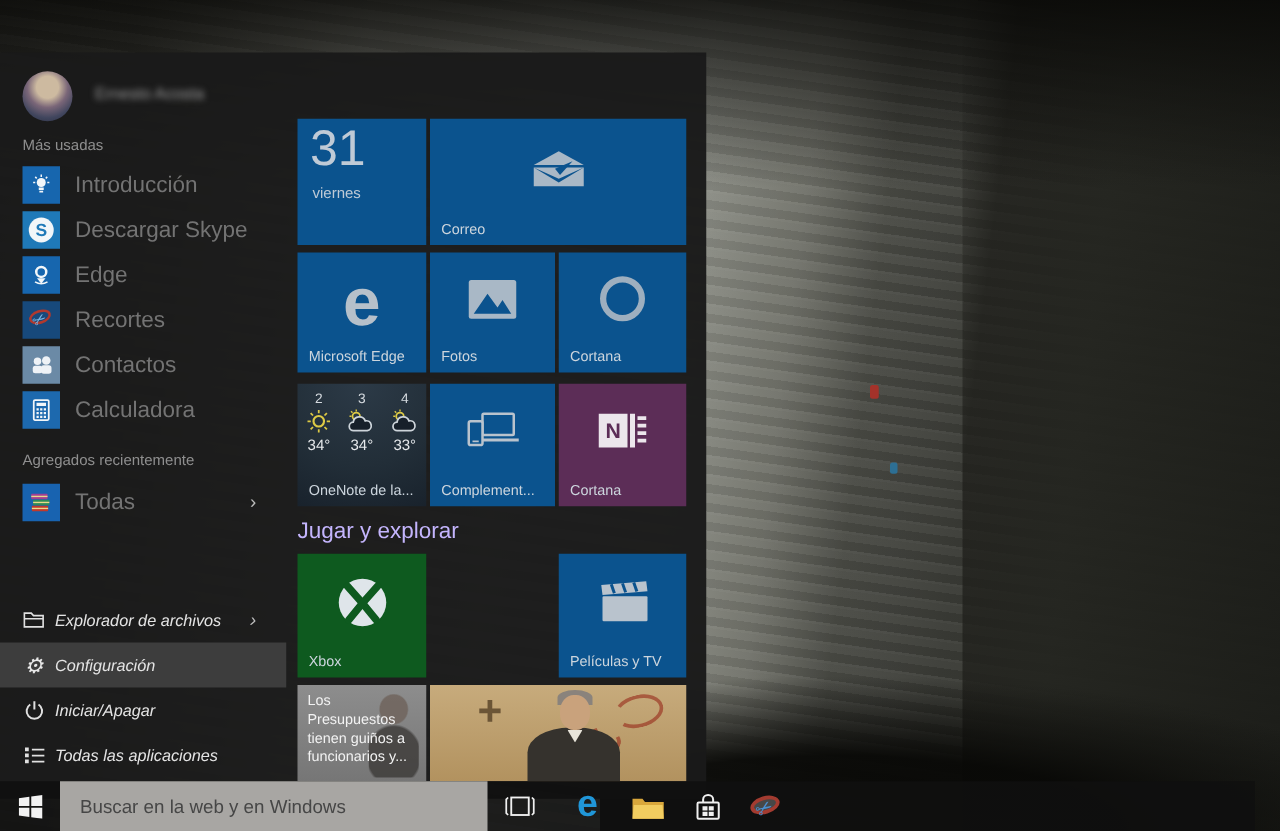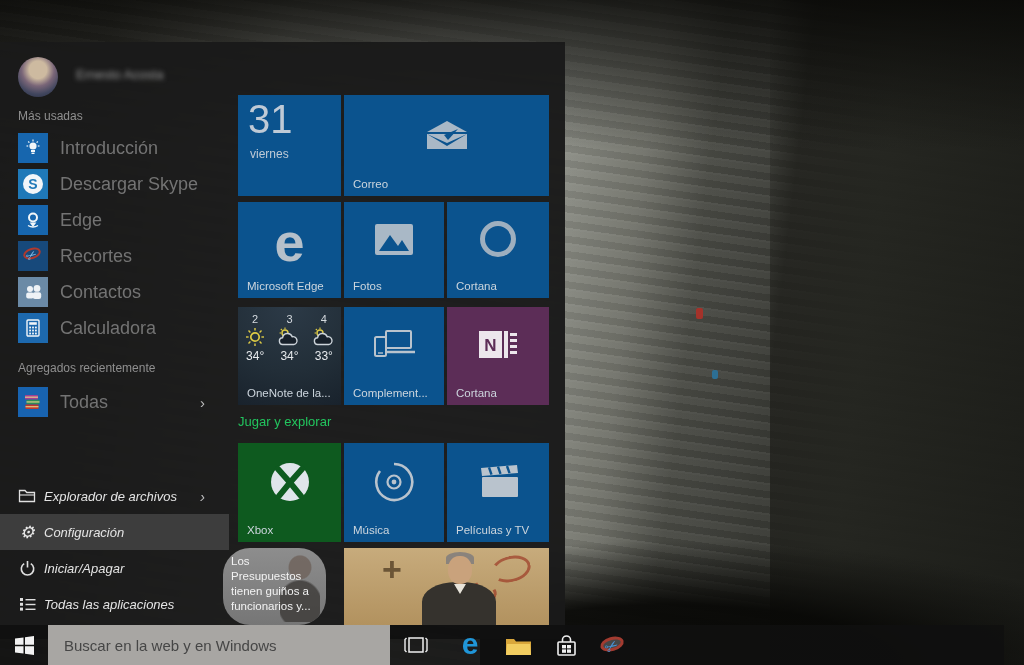--- a/index.html
+++ b/index.html
@@ -79,25 +79,25 @@
   .t-edge  { left:238px; top:160px; width:103px; height:96px; }
   .t-fotos { left:344px; top:160px; width:100px; height:96px; }
   .t-cort  { left:447px; top:160px; width:102px; height:96px; }
   .t-wea   { left:238px; top:265px; width:103px; height:98px;
     background:radial-gradient(120% 120% at 50% 0%, #2c3a47 0%, #222e38 55%, #17202a 100%); }
   .t-comp  { left:344px; top:265px; width:100px; height:98px; }
   .t-note  { left:447px; top:265px; width:102px; height:98px; background:#5c2d57; }
   .t-xbox  { left:238px; top:401px; width:103px; height:99px; background:#0e5a1f; }
   .t-mus   { left:344px; top:401px; width:100px; height:99px; }
   .t-pel   { left:447px; top:401px; width:102px; height:99px; }
-  .t-news  { left:223px; top:506px; width:103px; height:77px;
-    background:linear-gradient(180deg,#8d8d8d,#767676);border-radius:27px; }
+  .t-news  { left:238px; top:506px; width:103px; height:77px;
+    background:linear-gradient(180deg,#8d8d8d,#767676); }
   .t-photo { left:344px; top:506px; width:205px; height:77px; background:linear-gradient(180deg,#c7ab7c,#b2925f); }
 
-  .lbl-play { position:absolute; left:238px; top:372px; font-size:13px; color:#22c55e; }
+  .lbl-play { position:absolute; left:238px; top:372px; font-size:18px; color:#c4b5fd; }
 
   .cal-day { position:absolute; left:10px; top:2px; font-size:40px; font-weight:300; color:#bfcad6; }
   .cal-week { position:absolute; left:12px; top:52px; font-size:12px; color:#bfcad6; }
 
   .edge-letter { font-size:54px; font-weight:bold; color:#b6c0ca; margin-top:6px; }
   .cortana-ring { width:36px; height:36px; border:5px solid #aeb9c4; border-radius:50%; opacity:.9; }
 
   
   .wea-grid { position:absolute; left:0; top:6px; right:0; display:flex; justify-content:space-around; }
   .wea-col { display:flex; flex-direction:column; align-items:center; gap:2px; width:30px; }
@@ -431,30 +431,20 @@
       <div class="tile-icon-center">
         <svg width="44" height="44" viewBox="0 0 44 44">
           <circle cx="22" cy="22" r="19" fill="#dfe5ea"></circle>
           <path d="M10,9 Q22,22 33,36" fill="none" stroke="#0e5a1f" stroke-width="6" stroke-linecap="round"></path>
           <path d="M34,9 Q22,22 11,36" fill="none" stroke="#0e5a1f" stroke-width="6" stroke-linecap="round"></path>
         </svg>
       </div>
       <div class="tile-label">Xbox</div>
     </div>
 
-    <div class="tile tile-blue t-mus">
-      <div class="tile-icon-center">
-        <svg width="44" height="44" viewBox="0 0 44 44">
-          <path d="M22,4 A18,18 0 1 1 8,11" fill="none" stroke="#b9c3cd" stroke-width="2.6"></path>
-          <circle cx="22" cy="22" r="6.5" fill="none" stroke="#b9c3cd" stroke-width="2.2"></circle>
-          <circle cx="22" cy="22" r="2.4" fill="#b9c3cd"></circle>
-        </svg>
-      </div>
-      <div class="tile-label">Música</div>
-    </div>
 
     <div class="tile tile-blue t-pel">
       <div class="tile-icon-center">
         <svg width="44" height="36" viewBox="0 0 44 36">
           <polygon points="5,4 41,1 42,9 6,12" fill="#b9c3cd"></polygon>
           <g stroke="#0b538e" stroke-width="2.4">
             <line x1="13" y1="3.4" x2="15.5" y2="10.6"></line>
             <line x1="22" y1="2.7" x2="24.5" y2="9.9"></line>
             <line x1="31" y1="2" x2="33.5" y2="9.2"></line>
           </g>

